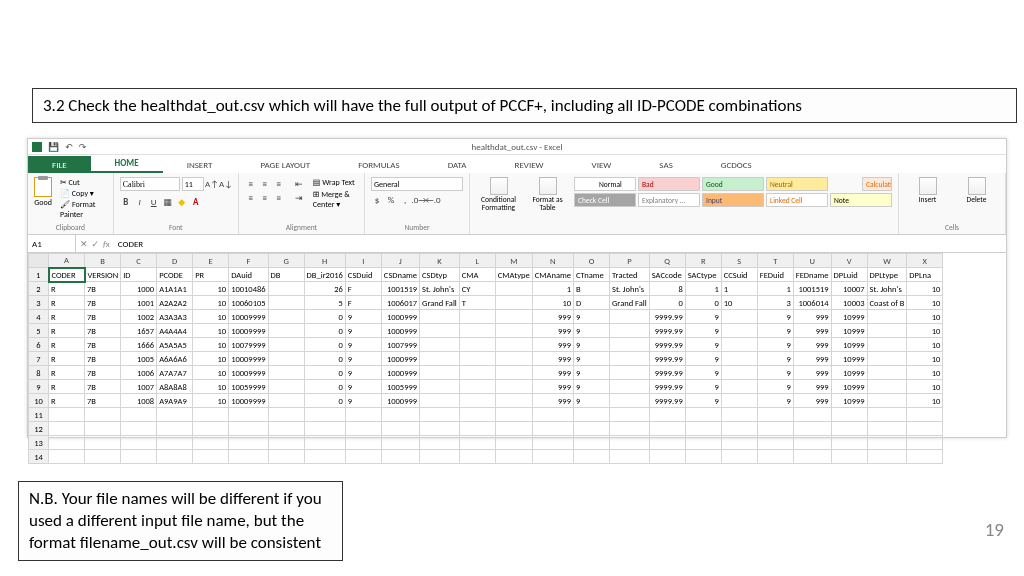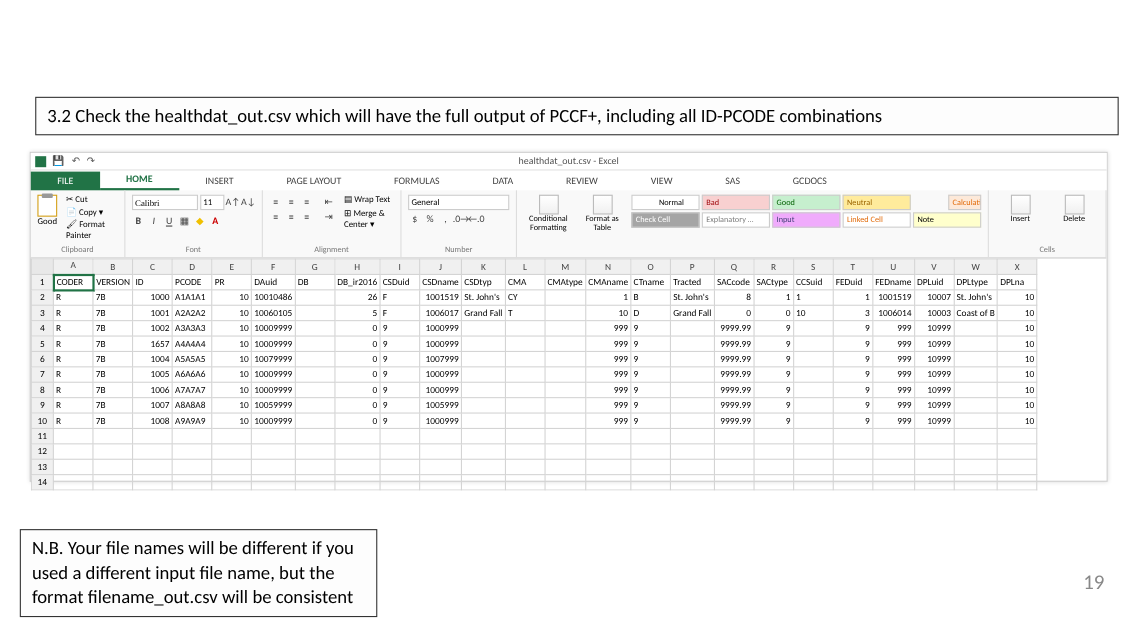--- a/index.html
+++ b/index.html
@@ -175,21 +175,21 @@
             <span>Format as Table</span>
           </div>
         <div class="styles-grid" id="styles-grid" style="grid-template-columns:repeat(5,62px);">
             <div class="style-cell" style="background: rgb(255, 255, 255); color: rgb(0, 0, 0); padding-left: 24px;">Normal</div>
             <div class="style-cell" style="background: rgb(248, 208, 208); color: rgb(156, 0, 6);">Bad</div>
             <div class="style-cell" style="background: rgb(198, 239, 206); color: rgb(0, 97, 0);">Good</div>
             <div class="style-cell" style="background: rgb(255, 235, 156); color: rgb(156, 101, 0);">Neutral</div>
             <div class="style-cell" style="background: rgb(253, 233, 217); color: rgb(226, 107, 10); margin-left: 32px;">Calculation</div>
             <div class="style-cell" style="background: rgb(165, 165, 165); color: rgb(255, 255, 255);">Check Cell</div>
             <div class="style-cell" style="background: rgb(255, 255, 255); color: rgb(127, 127, 127);">Explanatory …</div>
-            <div class="style-cell" style="background: #f0abfc; color: rgb(63, 63, 118);">Input</div>
+            <div class="style-cell" style="background: #fdba74; color: rgb(63, 63, 118);">Input</div>
             <div class="style-cell" style="background: rgb(255, 255, 255); color: rgb(226, 107, 10);">Linked Cell</div>
             <div class="style-cell" style="background: rgb(255, 255, 204); color: rgb(0, 0, 0);">Note</div>
           </div>
       </div>
     </div>
 
     <div class="rgroup">
       <div class="content">
         <div class="cond-btn">
             <div class="cond-icon"></div>
@@ -197,20 +197,29 @@
           </div>
         <div class="cond-btn">
             <div class="cond-icon"></div>
             <span>Delete</span>
           </div>
       </div>
       <div class="label">Cells</div>
     </div>
   </div>
 
+  <div class="formula-bar">
+    <div class="name-box">A1</div>
+    <div class="fb-btns">
+      <span>✕</span>
+      <span>✓</span>
+      <span><i>f</i>x</span>
+    </div>
+    <div class="fb-input">CODER</div>
+  </div>
 
   <div class="grid-wrap">
     <table class="grid" id="grid">
         <thead>
           <tr class="colhdr-row">
             <th class="corner rowhdr"></th>
             <th>A</th>
             <th>B</th>
             <th>C</th>
             <th>D</th>
@@ -369,21 +378,21 @@
             <td class="num">9</td>
             <td class="num">999</td>
             <td class="num">10999</td>
             <td class="txt"></td>
             <td class="num">10</td>
           </tr>
           <tr>
             <td class="rowhdr">6</td>
             <td class="txt">R</td>
             <td class="txt">7B</td>
-            <td class="num">1004</td>
+            <td class="num">1666</td>
             <td class="txt">A5A5A5</td>
             <td class="num">10</td>
             <td class="num">10079999</td>
             <td class="txt"></td>
             <td class="num">0</td>
             <td class="txt">9</td>
             <td class="num">1007999</td>
             <td class="txt"></td>
             <td class="txt"></td>
             <td class="txt"></td>

